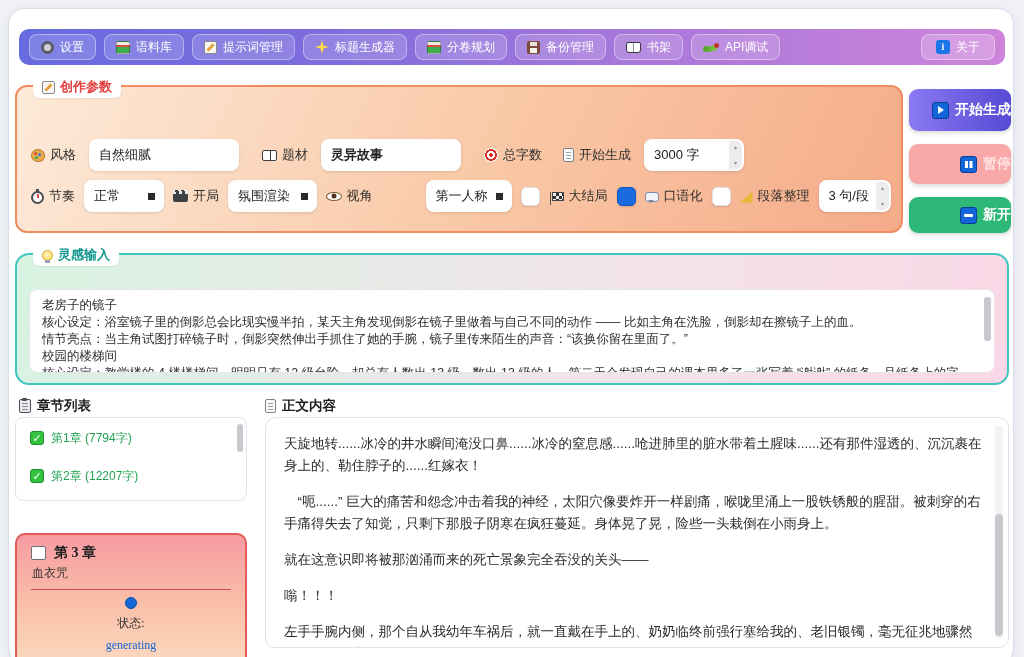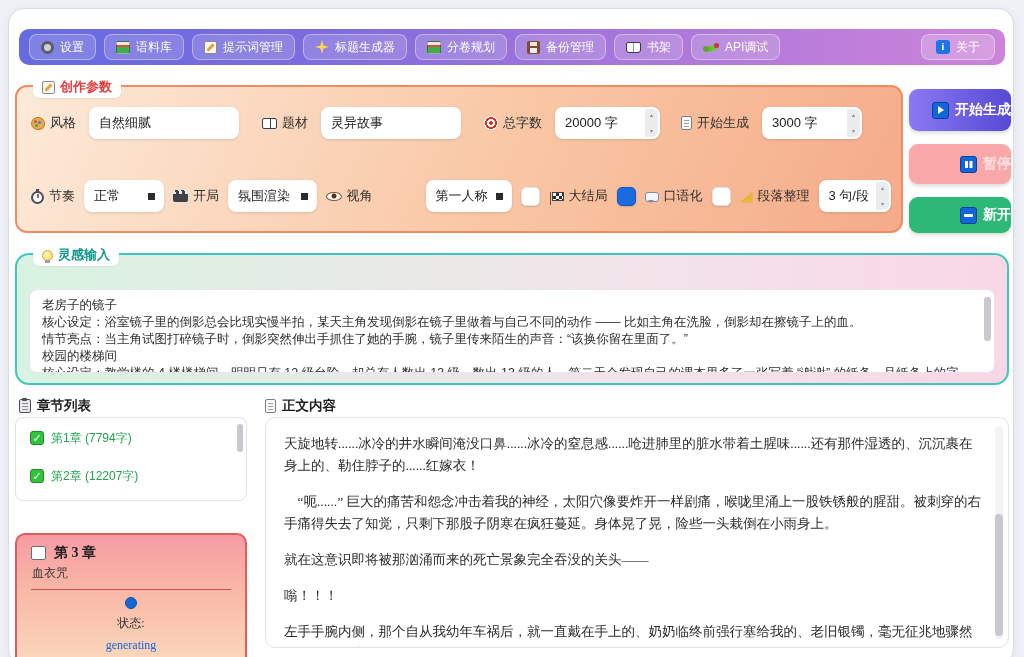--- a/index.html
+++ b/index.html
@@ -88,21 +88,21 @@
 
   
   .panel { position:absolute; border-radius:12px; }
   .params { left:6px; top:76px; width:888px; height:148px; border:2px solid #f08c61;
     background:linear-gradient(115deg,#fdead9 0%,#f9c7a5 55%,#f5ab89 100%); }
   .pill { position:absolute; top:-11px; left:16px; background:#fff; border-radius:6px; padding:2px 9px;
     display:flex; align-items:center; gap:5px; font-size:13px; font-weight:bold; box-shadow:0 1px 2px rgba(0,0,0,.07); }
   .pill.red { color:#e23d3d; }
   .pill.teal { color:#11968b; }
   .prow { position:absolute; left:14px; right:10px; display:flex; align-items:center; }
-  .prow1 { top:20px; gap:13px; }
+  .prow1 { top:52px; gap:13px; }
   .prow2 { top:93px; gap:9px; }
   .flabel { display:flex; align-items:center; gap:5px; font-size:13px; color:#31302e; white-space:nowrap; }
   .inp, .sel, .spin { height:32px; background:#fff; border-radius:8px; box-shadow:0 1px 3px rgba(0,0,0,.12);
     display:flex; align-items:center; padding:0 10px; font-size:13px; color:#222; position:relative; white-space:nowrap; }
   .sel { padding-right:24px; }
   .sel::after { content:""; position:absolute; right:9px; top:13px; width:7px; height:7px; background:#2a2a2a; }
   .spin { padding-right:22px; }
   .spin .arr { position:absolute; right:2px; top:2px; bottom:2px; width:13px; background:#ececef; border-radius:0 6px 6px 0;
     display:flex; flex-direction:column; justify-content:space-between; align-items:center; padding:3px 0;
     font-size:6px; color:#8a8a90; line-height:1; }
@@ -141,21 +141,21 @@
   .cc-title { display:flex; align-items:center; gap:8px; font-size:14px; font-weight:bold; color:#202020; }
   .cc-sub { font-size:12px; color:#333; margin:3px 0 0 1px; }
   .cc-hr { border:none; border-top:1px solid #c94f4f; margin:7px 0; }
   .cc-row { display:flex; align-items:center; gap:6px; font-size:12px; color:#333; margin-bottom:5px;flex-direction:column; }
   .cc-status-val { color:#1565d8; }
   .cc-words { color:#666; }
   .cc-progress { text-align:center; font-size:11px; color:#555; margin-top:2px; }
 
   .content-box { position:absolute; left:256px; top:408px; width:744px; height:231px; background:#fff;
     border:1px solid #e2e2e8; border-radius:10px; padding:15px 26px 10px 18px; overflow:hidden; }
-  .content-box p { font-size:13.5px; line-height:22px; color:#2b2b2b; margin-bottom:14px;font-family:Liberation Serif, serif; }
+  .content-box p { font-size:13.5px; line-height:22px; color:#2b2b2b; margin-bottom:14px; }
   .sb-track { position:absolute; background:#f3f3f6; border-radius:4px; }
 </style>
 </head>
 <body>
 
 <div class="window">
 
   <div class="toolbar">
     <div class="tbtn">
       <span class="ic ic-gear"></span>
@@ -205,34 +205,27 @@
         <span class="ic ic-palette"></span>
         <span>风格</span>
       </span>
       <div class="inp" style="width:150px;">
         <span>自然细腻</span>
       </div>
       <span class="flabel" style="margin-left:10px;">
         <span class="ic ic-book2"></span>
         <span>题材</span>
       </span>
-      <div class="inp" style="width:140px;">
+      <div class="inp" style="width:140px;font-weight:bold;">
         <span>灵异故事</span>
       </div>
       <span class="flabel" style="margin-left:10px;">
         <span class="ic ic-target"></span>
         <span>总字数</span>
       </span>
-      <div class="spin" style="width:105px;">
-        <span>20000 字</span>
-        <span class="arr">
-            <span>▴</span>
-            <span>▾</span>
-          </span>
-      </div>
       <span class="flabel" style="margin-left:8px;">
         <span class="ic ic-page"></span>
         <span>开始生成</span>
       </span>
       <div class="spin" style="width:100px;">
         <span>3000 字</span>
         <span class="arr">
             <span>▴</span>
             <span>▾</span>
           </span>

